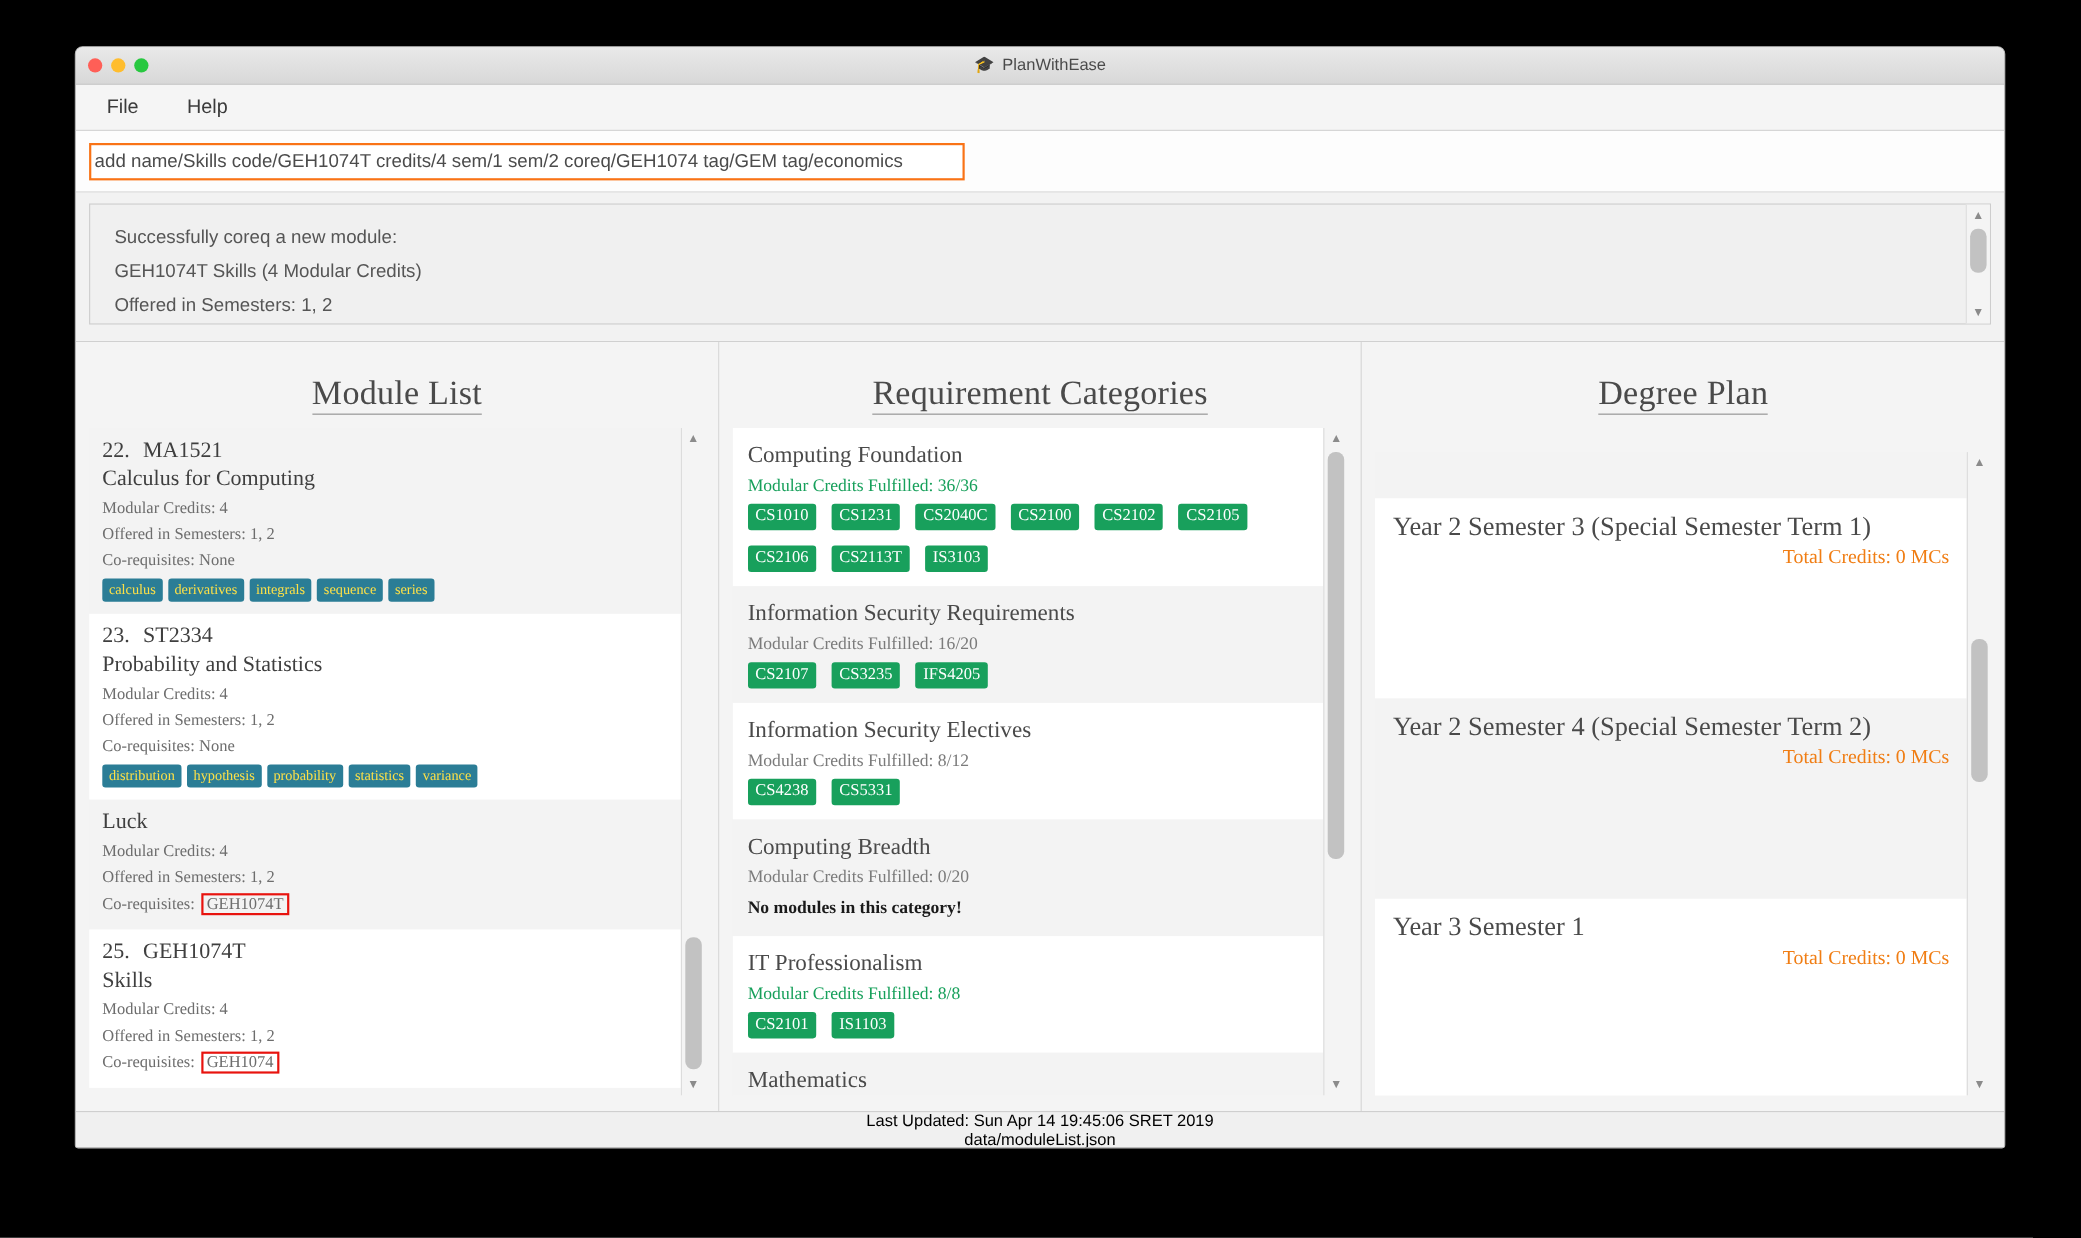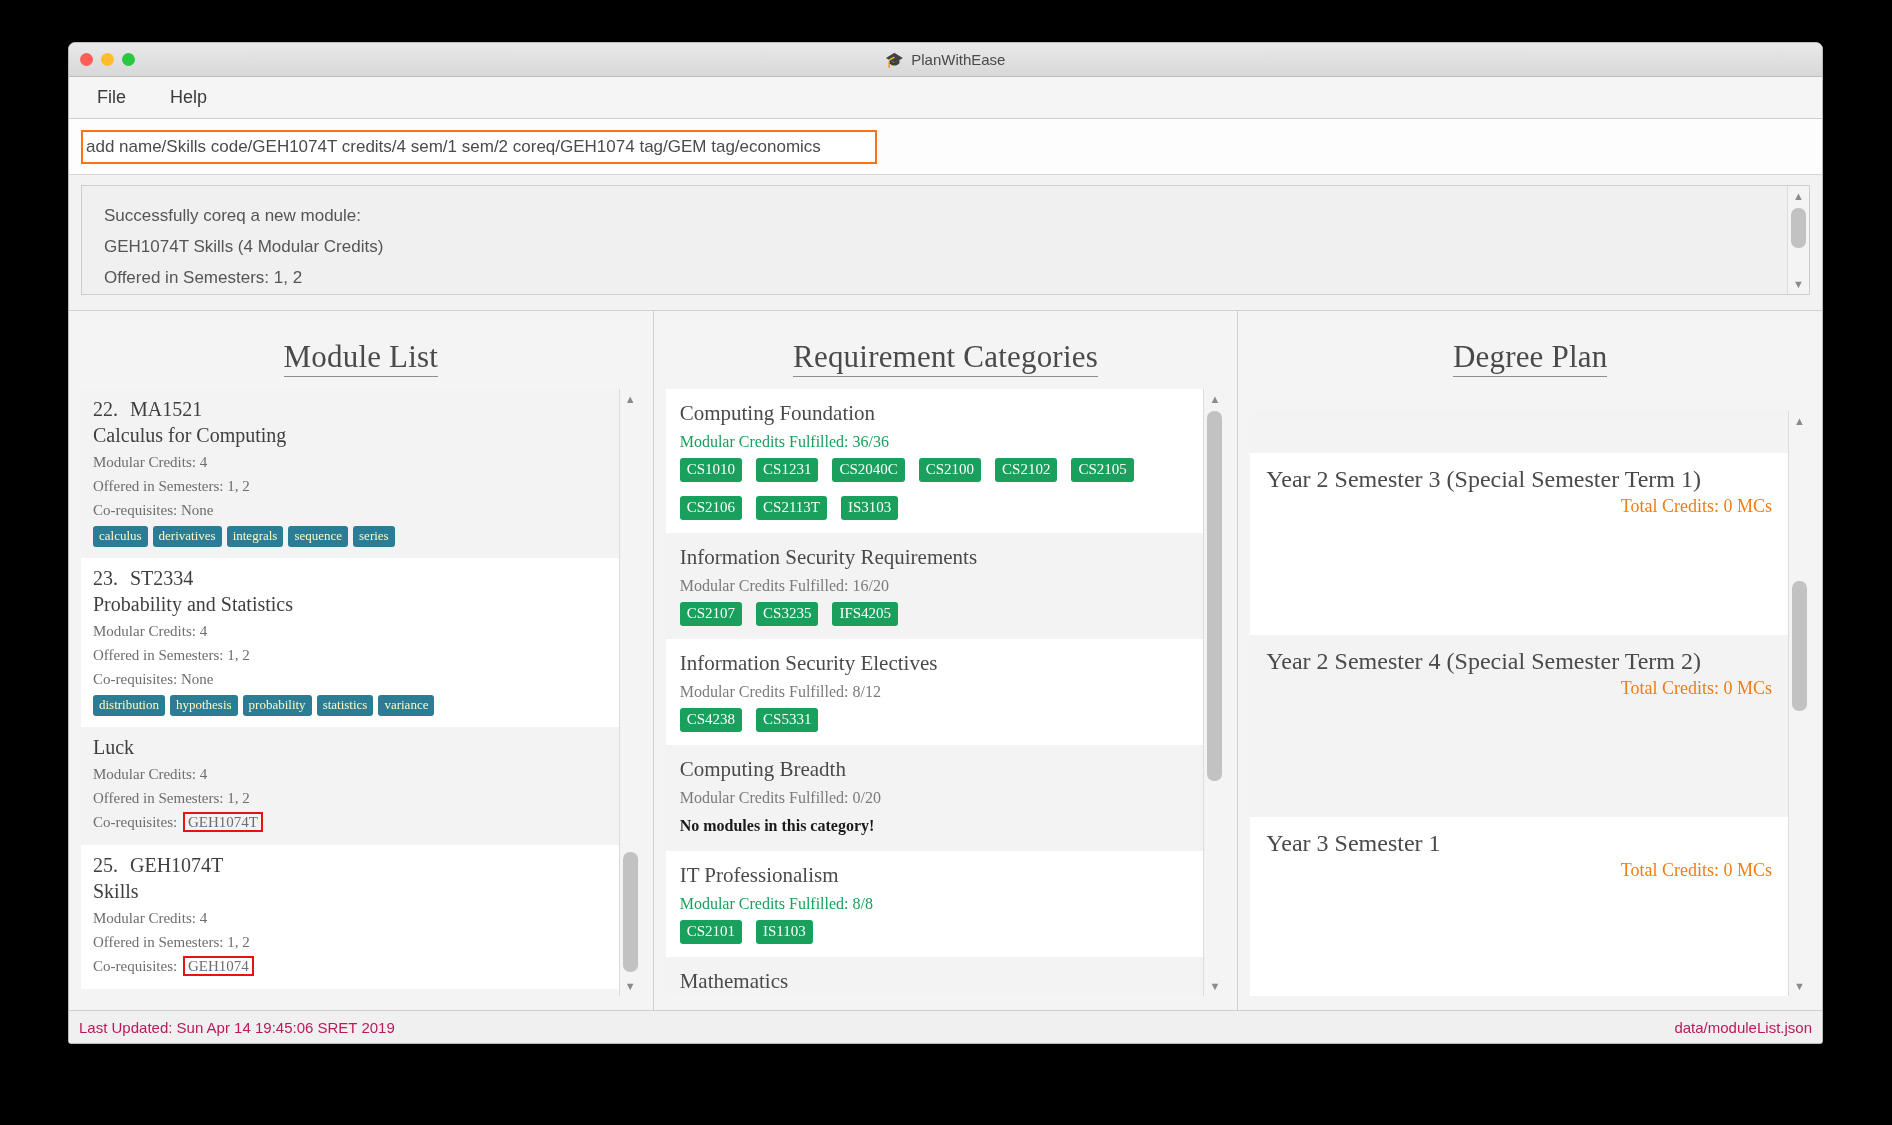--- a/index.html
+++ b/index.html
@@ -160,21 +160,21 @@
   .mod-name { font-size: 20px; color: #3f3f3f; margin-bottom: 3px; }
   .mod-meta { font-size: 15px; color: #6d6d6d; line-height: 24px; }
   .mod-meta .boxed {
     border: 2px solid #e8130e;
     padding: 0 3px;
     margin-left: 2px;
   }
   .tagrow { margin-top: 4px; display: flex; flex-wrap: wrap; gap: 5px; }
   .tag {
     background: #2b7d96;
-    color: #fef9c3;
+    color: #fde047;
     font-size: 13px;
     padding: 2px 6px 3px 6px;
     border-radius: 3px;
     line-height: 16px;
   }
   
   .req-card { padding: 12px 14px 13px 14px; }
   .req-card.odd { background: #ffffff; }
   .req-card.even { background: #f3f3f3; }
   .req-name { font-size: 21px; color: #4a4a4a; margin-bottom: 3px; }
@@ -200,21 +200,21 @@
   .sem-credits { font-size: 18px; color: #f07d13; text-align: right; }
   
   .statusbar {
     position: absolute;
     left: 0; right: 0; bottom: 0;
     height: 33px;
     background: #f0f0f0;
     border-top: 1px solid #cfcfcf;
     display: flex; align-items: center; justify-content: space-between;
     padding: 0 10px;
-    font-size: 15px; color: #be185d;
+    font-size: 15px; color: #000000; flex-direction: column;
   }
 </style>
 </head>
 <body>
 
 <div class="window">
 
   <div class="titlebar">
     <div class="traffic">
       <div class="dot red"></div>

